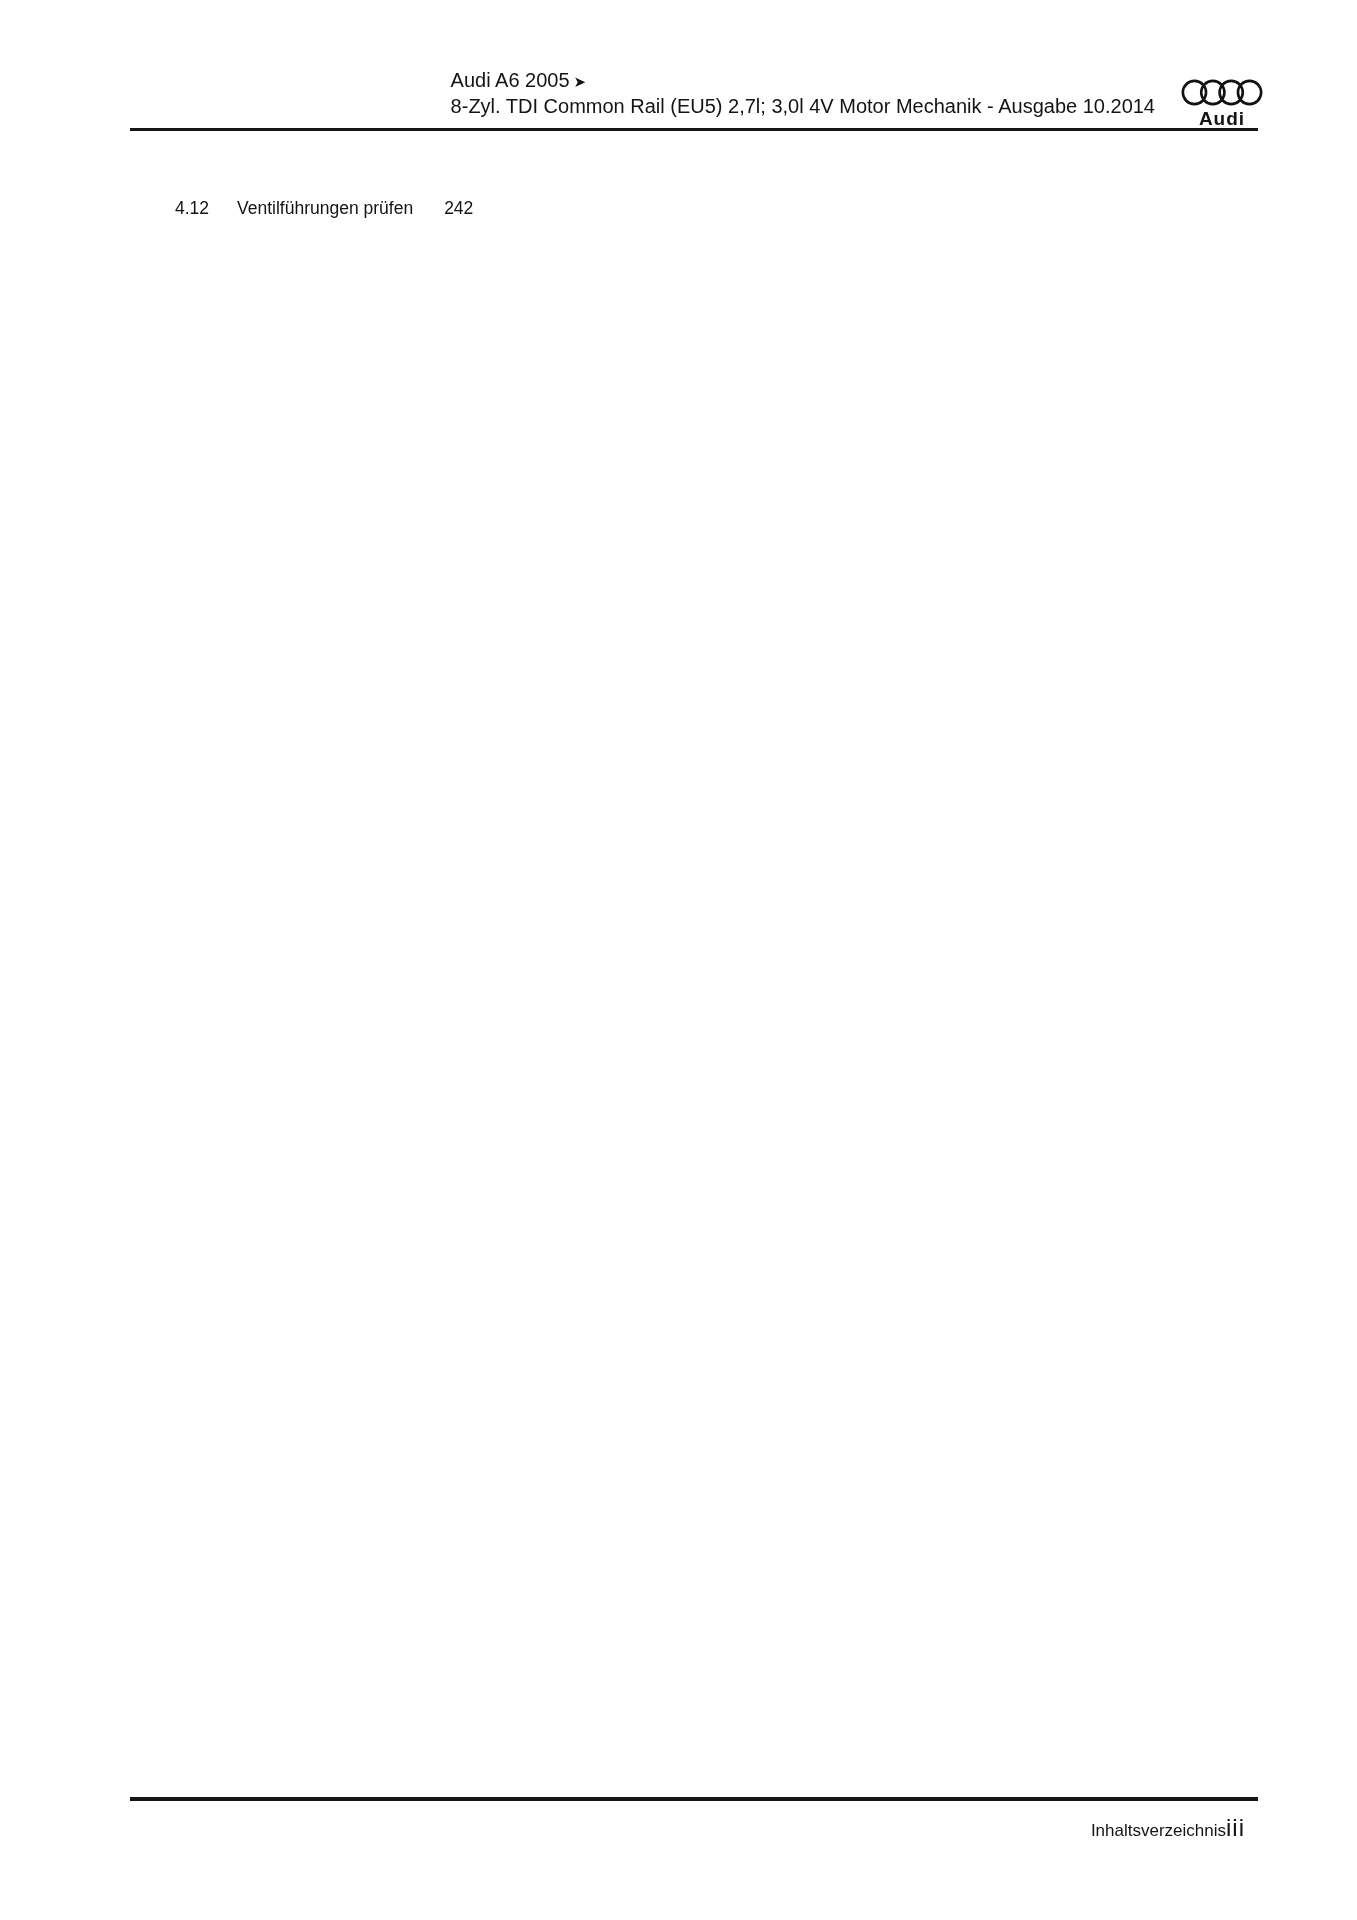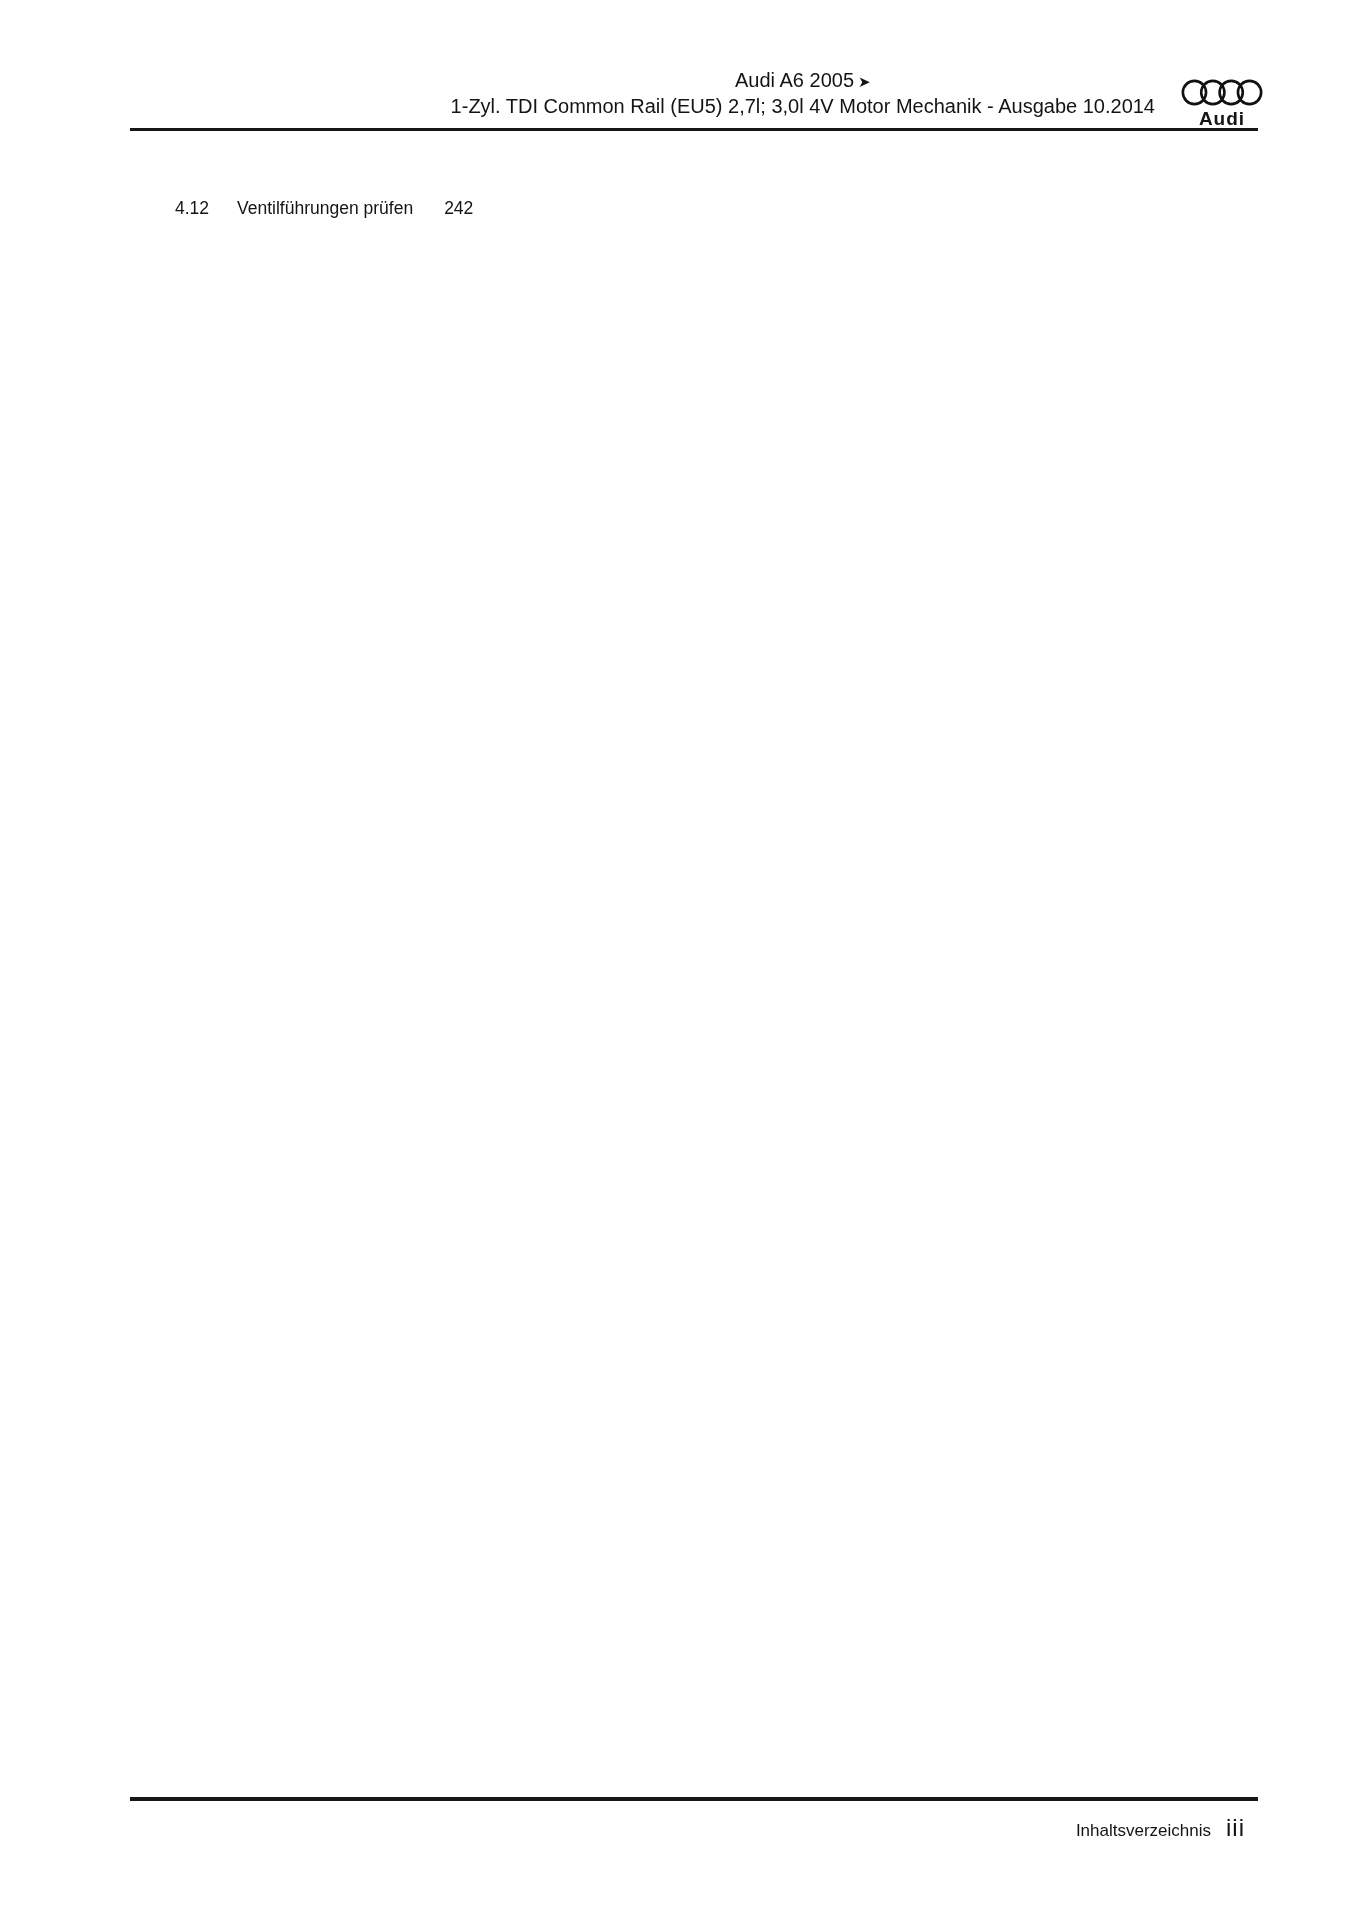--- a/index.html
+++ b/index.html
@@ -10,21 +10,21 @@
     color:#141414;
   }
   .page {
     position:relative; width:1357px; height:1920px;
     background:#ffffff; overflow:hidden;
   }
 
   
   .hdr-text {
     position:absolute; top:68px; right:202px;
-    text-align:center; font-size:20px; line-height:25px; white-space:nowrap;
+    text-align:left; font-size:20px; line-height:25px; white-space:nowrap;
   }
   .hdr-line1 .arrow { font-size:15px; letter-spacing:0; padding-left:4px; }
   .logo { position:absolute; top:78px; left:1180px; width:84px; text-align:center; }
   .logo svg { display:block; margin:0 auto; }
   .brand { font-size:19px; font-weight:bold; letter-spacing:1px; margin-top:1px; }
 
   .rule { position:absolute; left:130px; width:1128px; background:#161616; }
   .rule-top { top:128px; height:3px; }
   .rule-bottom { top:1797px; height:3.5px; }
 
@@ -46,35 +46,35 @@
     margin:0 4px 0 9px;
     background-image:radial-gradient(circle,#1c1c1c 1.3px,transparent 1.5px);
     background-size:13.3px 8px;
     background-position:left 3px bottom 5px;
     background-repeat:repeat-x;
   }
 
   
   .footer {
     position:absolute; top:1814px; right:112px;
-    display:flex; align-items:baseline; gap:15px;
+    display:flex; align-items:baseline; 
   }
   .footer-label { font-size:17px; }
   .footer-page { font-size:24px; font-weight:normal; letter-spacing:1px; }
 </style>
 </head>
 <body>
 
 <div class="page">
 
   <div class="hdr-text">
     <div class="hdr-line1">
       <span>Audi A6 2005</span><span class="arrow">➤</span>
     </div>
-    <div class="hdr-line2">1-Zyl. TDI Common Rail (EU5) 2,7l; 3,0l 4V Motor Mechanik - Ausgabe 10.2014</div>
+    <div class="hdr-line2">8-Zyl. TDI Common Rail (EU5) 2,7l; 3,0l 4V Motor Mechanik - Ausgabe 10.2014</div>
   </div>
 
   <div class="logo">
     <svg class="rings" width="82" height="29" viewBox="0 0 84 30">
       <g fill="none" stroke="#111111" stroke-width="2.7">
         <circle cx="13.5" cy="15" r="12"></circle>
         <circle cx="32.5" cy="15" r="12"></circle>
         <circle cx="51.5" cy="15" r="12"></circle>
         <circle cx="70.5" cy="15" r="12"></circle>
       </g>

